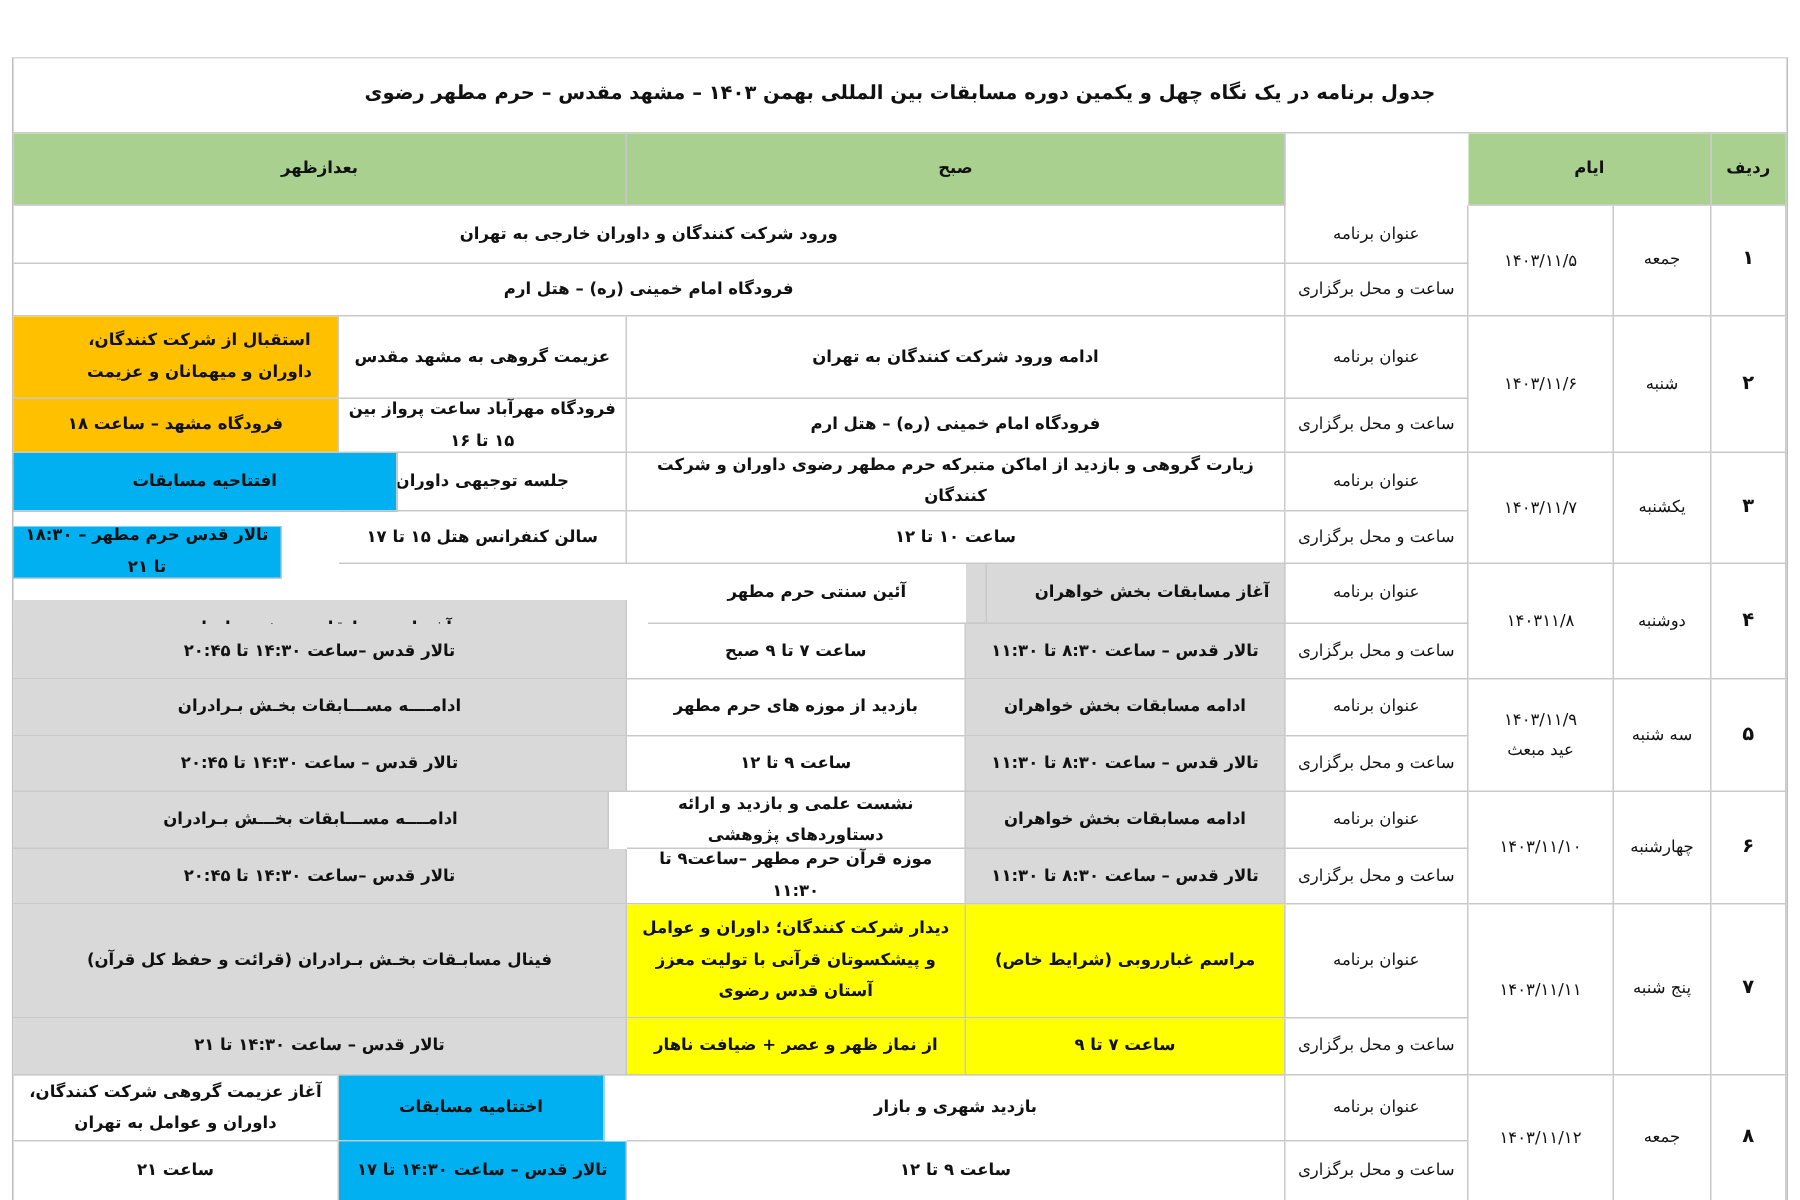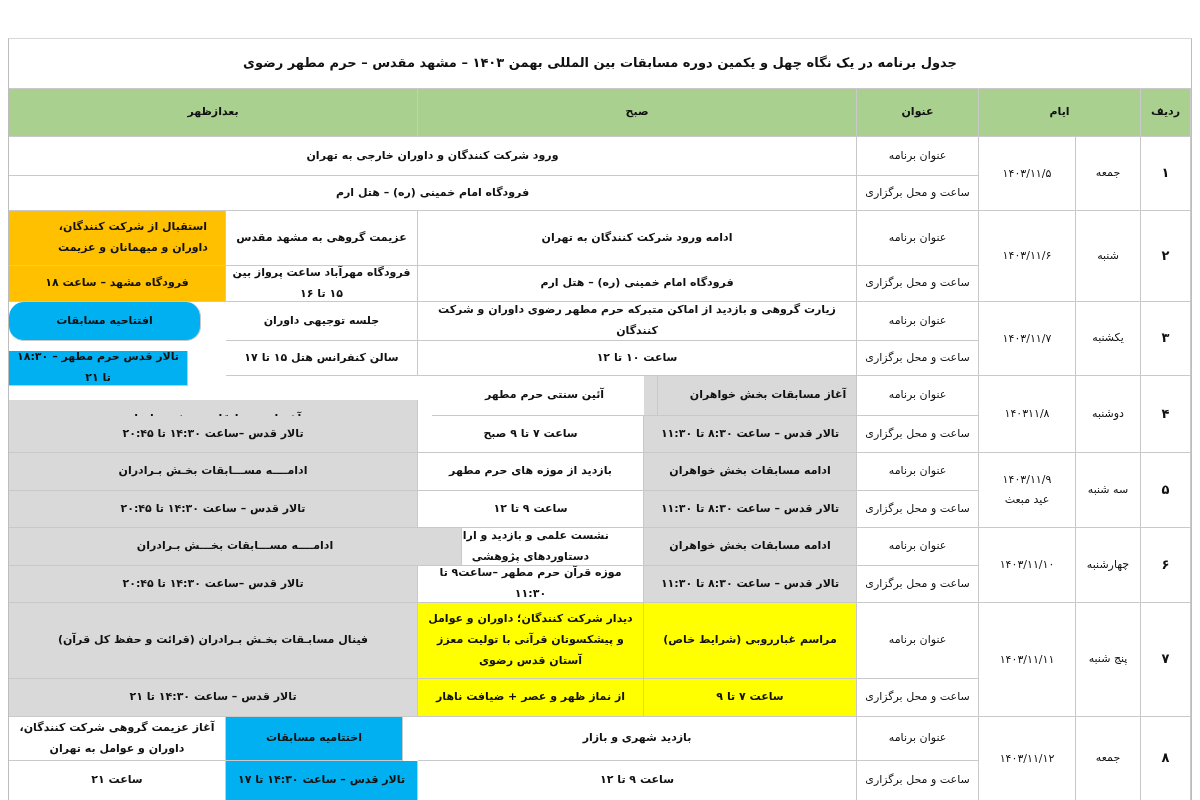--- a/index.html
+++ b/index.html
@@ -23,21 +23,20 @@
 </style>
 </head>
 <body>
 
 <div class="tbl">
 
   <div class="c title" style="left:0;top:0;width:1182px;height:50px;">جدول برنامه در یک نگاه چهل و یکمین دوره مسابقات بین المللی بهمن ۱۴۰۳ – مشهد مقدس – حرم مطهر رضوی</div>
 
   <div class="c hdr" style="left:1132px;top:50px;width:50px;height:48px;">ردیف</div>
   <div class="c hdr" style="left:970px;top:50px;width:162px;height:48px;">ایام</div>
-  <div class="c hdr" style="left:848px;top:50px;width:122px;height:48px;">عنوان</div>
   <div class="c hdr" style="left:409px;top:50px;width:439px;height:48px;">صبح</div>
   <div class="c hdr" style="left:0;top:50px;width:409px;height:48px;">بعدازظهر</div>
 
   <div class="c num" style="left:1132px;top:98px;width:50px;height:74px;">۱</div>
   <div class="c day" style="left:1067px;top:98px;width:65px;height:74px;">جمعه</div>
   <div class="c date" style="left:970px;top:98px;width:97px;height:74px;">
       <span>۱۴۰۳/۱۱/۵</span>
     </div>
   <div class="c lab" style="left:848px;top:98px;width:122px;height:39px;">عنوان برنامه</div>
   <div class="c lab" style="left:848px;top:137px;width:122px;height:35px;">ساعت و محل برگزاری</div>
@@ -62,21 +61,21 @@
   <div class="c day" style="left:1067px;top:263px;width:65px;height:74px;">یکشنبه</div>
   <div class="c date" style="left:970px;top:263px;width:97px;height:74px;">
       <span>۱۴۰۳/۱۱/۷</span>
     </div>
   <div class="c lab" style="left:848px;top:263px;width:122px;height:39px;">عنوان برنامه</div>
   <div class="c lab" style="left:848px;top:302px;width:122px;height:35px;">ساعت و محل برگزاری</div>
   <div class="c" style="left:409px;top:263px;width:439px;height:39px;">زیارت گروهی و بازدید از اماکن متبرکه حرم مطهر رضوی داوران و شرکت کنندگان</div>
   <div class="c" style="left:409px;top:302px;width:439px;height:35px;">ساعت ۱۰ تا ۱۲</div>
   <div class="c" style="left:217px;top:263px;width:192px;height:39px;">جلسه توجیهی داوران</div>
   <div class="c" style="left:217px;top:302px;width:192px;height:35px;">سالن کنفرانس هتل ۱۵ تا ۱۷</div>
-  <div class="c blue" style="left:0;top:263px;width:192px;height:39px;border-radius:15px;">افتتاحیه مسابقات</div>
+  <div class="c blue" style="left:0;top:263px;width:256px;height:39px;">افتتاحیه مسابقات</div>
   <div class="c blue" style="left:0;top:312px;width:179px;height:35px;">تالار قدس حرم مطهر – ۱۸:۳۰ تا ۲۱</div>
 
   <div class="c num" style="left:1132px;top:337px;width:50px;height:77px;">۴</div>
   <div class="c day" style="left:1067px;top:337px;width:65px;height:77px;">دوشنبه</div>
   <div class="c date" style="left:970px;top:337px;width:97px;height:77px;">
       <span>۱۴۰۳۱۱/۸</span>
     </div>
   <div class="c lab" style="left:848px;top:337px;width:122px;height:40px;">عنوان برنامه</div>
   <div class="c lab" style="left:848px;top:377px;width:122px;height:37px;">ساعت و محل برگزاری</div>
   <div class="c gray" style="left:635px;top:337px;width:213px;height:40px;padding-left:42px;">آغاز مسابقات بخش خواهران</div>
@@ -105,21 +104,21 @@
   <div class="c day" style="left:1067px;top:489px;width:65px;height:75px;">چهارشنبه</div>
   <div class="c date" style="left:970px;top:489px;width:97px;height:75px;">
       <span>۱۴۰۳/۱۱/۱۰</span>
     </div>
   <div class="c lab" style="left:848px;top:489px;width:122px;height:38px;">عنوان برنامه</div>
   <div class="c lab" style="left:848px;top:527px;width:122px;height:37px;">ساعت و محل برگزاری</div>
   <div class="c gray" style="left:635px;top:489px;width:213px;height:38px;">ادامه مسابقات بخش خواهران</div>
   <div class="c gray" style="left:635px;top:527px;width:213px;height:37px;">تالار قدس – ساعت ۸:۳۰ تا ۱۱:۳۰</div>
   <div class="c" style="left:409px;top:489px;width:226px;height:38px;">نشست علمی و بازدید  و ارائه دستاوردهای پژوهشی</div>
   <div class="c" style="left:409px;top:527px;width:226px;height:37px;">موزه قرآن حرم مطهر –ساعت۹ تا ۱۱:۳۰</div>
-  <div class="c gray" style="left:0;top:489px;width:453px;height:38px;">ادامــــه مســـابقات بخـــش بـرادران</div>
+  <div class="c gray" style="left:0;top:489px;width:397px;height:38px;">ادامــــه مســـابقات بخـــش بـرادران</div>
   <div class="c gray" style="left:0;top:527px;width:409px;height:37px;">تالار قدس –ساعت ۱۴:۳۰ تا ۲۰:۴۵</div>
 
   <div class="c num" style="left:1132px;top:564px;width:50px;height:114px;">۷</div>
   <div class="c day" style="left:1067px;top:564px;width:65px;height:114px;">پنج شنبه</div>
   <div class="c date" style="left:970px;top:564px;width:97px;height:114px;">
       <span>۱۴۰۳/۱۱/۱۱</span>
     </div>
   <div class="c lab" style="left:848px;top:564px;width:122px;height:76px;">عنوان برنامه</div>
   <div class="c lab" style="left:848px;top:640px;width:122px;height:38px;">ساعت و محل برگزاری</div>
   <div class="c yellow" style="left:635px;top:564px;width:213px;height:76px;">مراسم غبارروبی  (شرایط خاص)</div>

